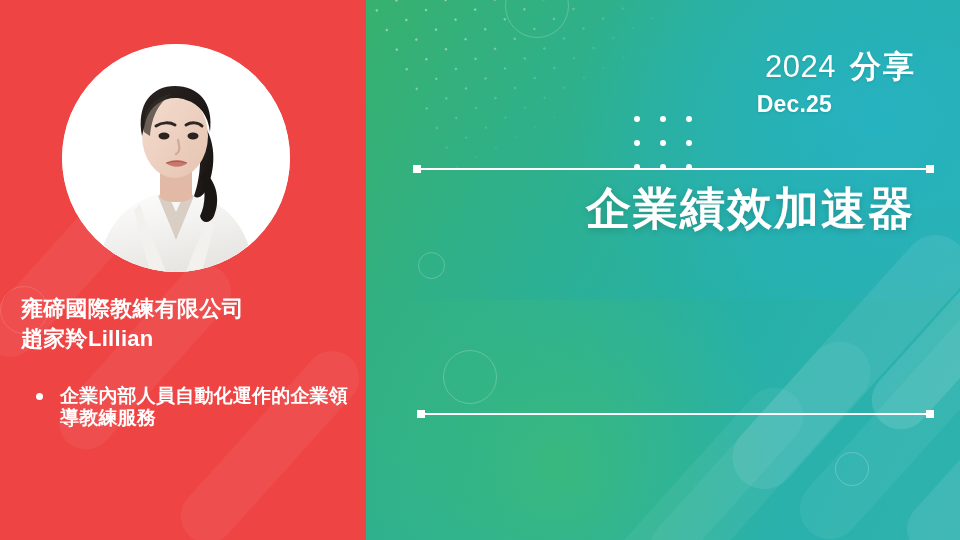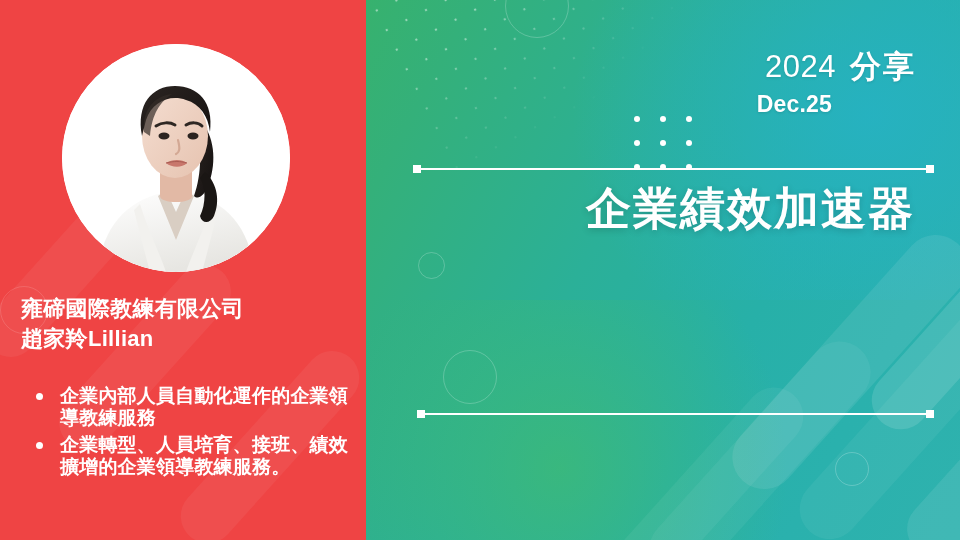--- a/index.html
+++ b/index.html
@@ -302,17 +302,16 @@
       </svg>
     </div>
 
     <div class="speaker-name">
       <div>雍碲國際教練有限公司</div>
       <div>趙家羚Lillian</div>
     </div>
 
     <ul class="bullets">
       <li>企業內部人員自動化運作的企業領導教練服務</li>
-      <li>企業轉型、人員培育、接班、績效擴增的企業領導教練服務。</li>
     </ul>
 
   </div>
 </div>
 
 </body></html>

